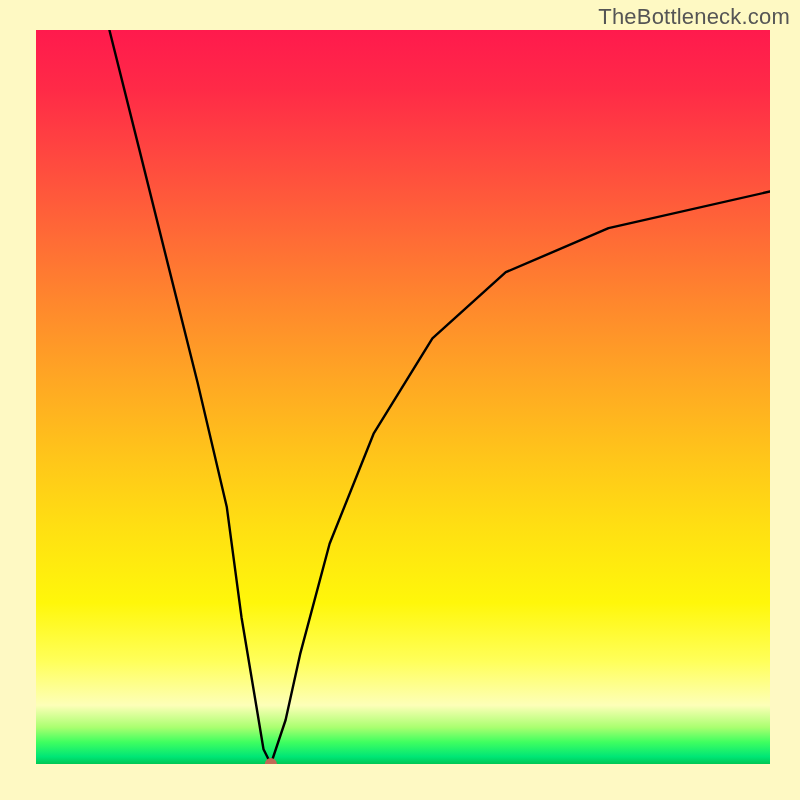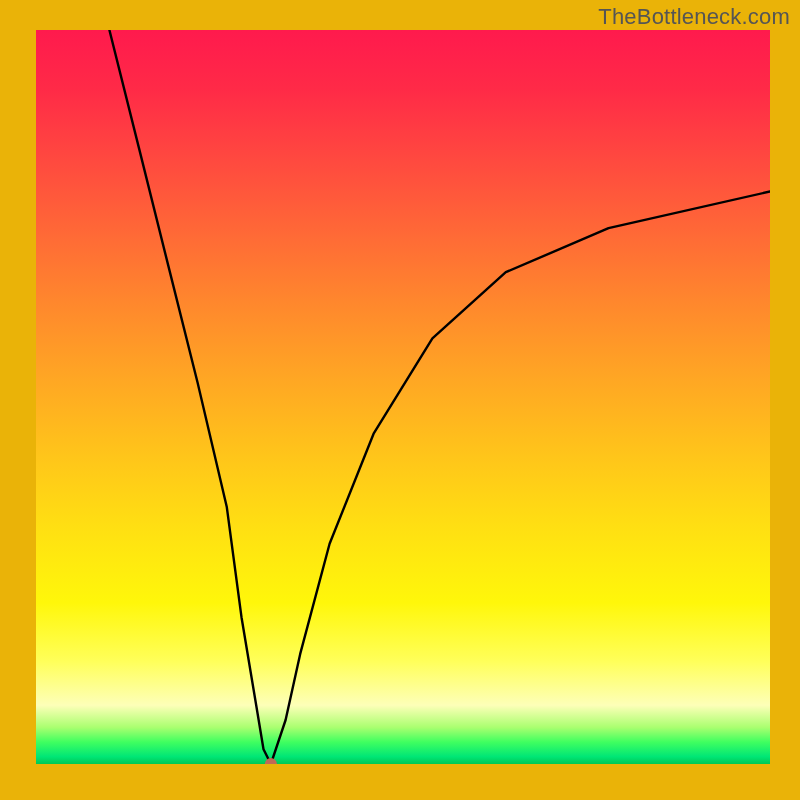--- a/index.html
+++ b/index.html
@@ -8,21 +8,21 @@
     width: 800px;
     height: 800px;
     overflow: hidden;
     background: #000;
     font-family: Arial, Helvetica, sans-serif;
   }
   .frame {
     position: relative;
     width: 800px;
     height: 800px;
-    background: #eab308;
+    background: #fef9c3;
   }
   .watermark {
     position: absolute;
     top: 4px;
     right: 10px;
     color: #555;
     font-size: 22px;
     letter-spacing: 0.2px;
     font-weight: 400;
     z-index: 20;

